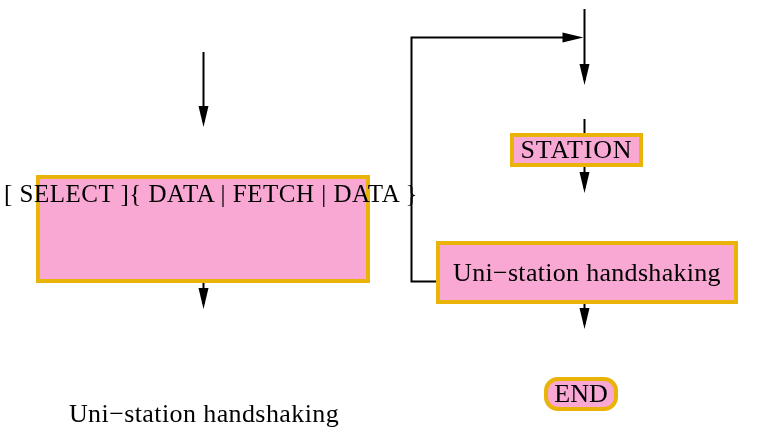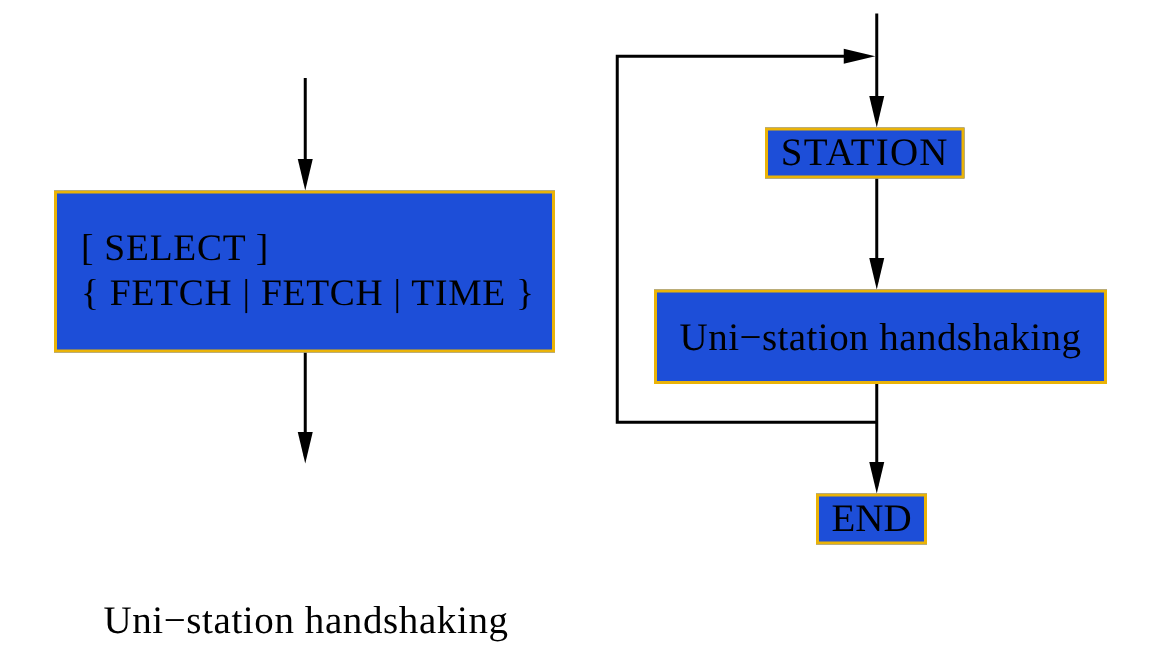--- a/index.html
+++ b/index.html
@@ -20,32 +20,33 @@
     position: absolute;
     left: 0;
     top: 0;
     width: 771px;
     height: 442px;
     pointer-events: none;
   }
   .box {
     position: absolute;
     box-sizing: border-box;
-    border: 2px solid #eab308;
-    background: #1d4ed8;
+    border: 4px solid #eab308;
+    background: #f9a8d4;
     display: flex;
     align-items: center;
     justify-content: center;
+    margin-top: 48px;
   }
   .box-select {
     left: 36px;
     top: 127px;
     width: 334px;
     height: 108px;
-    flex-direction: column;
+    flex-direction: row;
     align-items: flex-start;
     justify-content: center;
     padding-left: 16px;
   }
   .box-select .box-line {
     font-size: 25px;
     line-height: 30px;
     letter-spacing: 0.5px;
     white-space: pre;
   }
@@ -64,20 +65,21 @@
     height: 63px;
     font-size: 26px;
     letter-spacing: 0.3px;
   }
   .box-end {
     left: 544px;
     top: 329px;
     width: 74px;
     height: 34px;
     font-size: 26px;
+    border-radius: 14px;
   }
   .caption {
     position: absolute;
     top: 398px;
     height: 32px;
     font-size: 26px;
     letter-spacing: 0.4px;
     text-align: center;
     line-height: 32px;
     white-space: nowrap;
@@ -112,21 +114,21 @@
 
     <line x1="584.5" y1="119" x2="584.5" y2="188" stroke="#000000" stroke-width="2"></line>
     <polygon points="584.5,193 579.5,172 589.5,172" fill="#000000"></polygon>
 
     <line x1="584.5" y1="256" x2="584.5" y2="324" stroke="#000000" stroke-width="2"></line>
     <polygon points="584.5,329 579.5,308 589.5,308" fill="#000000"></polygon>
   </svg>
 
   <div class="box box-select">
     <div class="box-line">[ SELECT ]</div>
-    <div class="box-line">{ FETCH | FETCH | TIME }</div>
+    <div class="box-line">{ DATA | FETCH | DATA }</div>
   </div>
 
   <div class="box box-station">
     <span>STATION</span>
   </div>
 
   <div class="box box-process">
     <span>Uni−station handshaking</span>
   </div>
 

